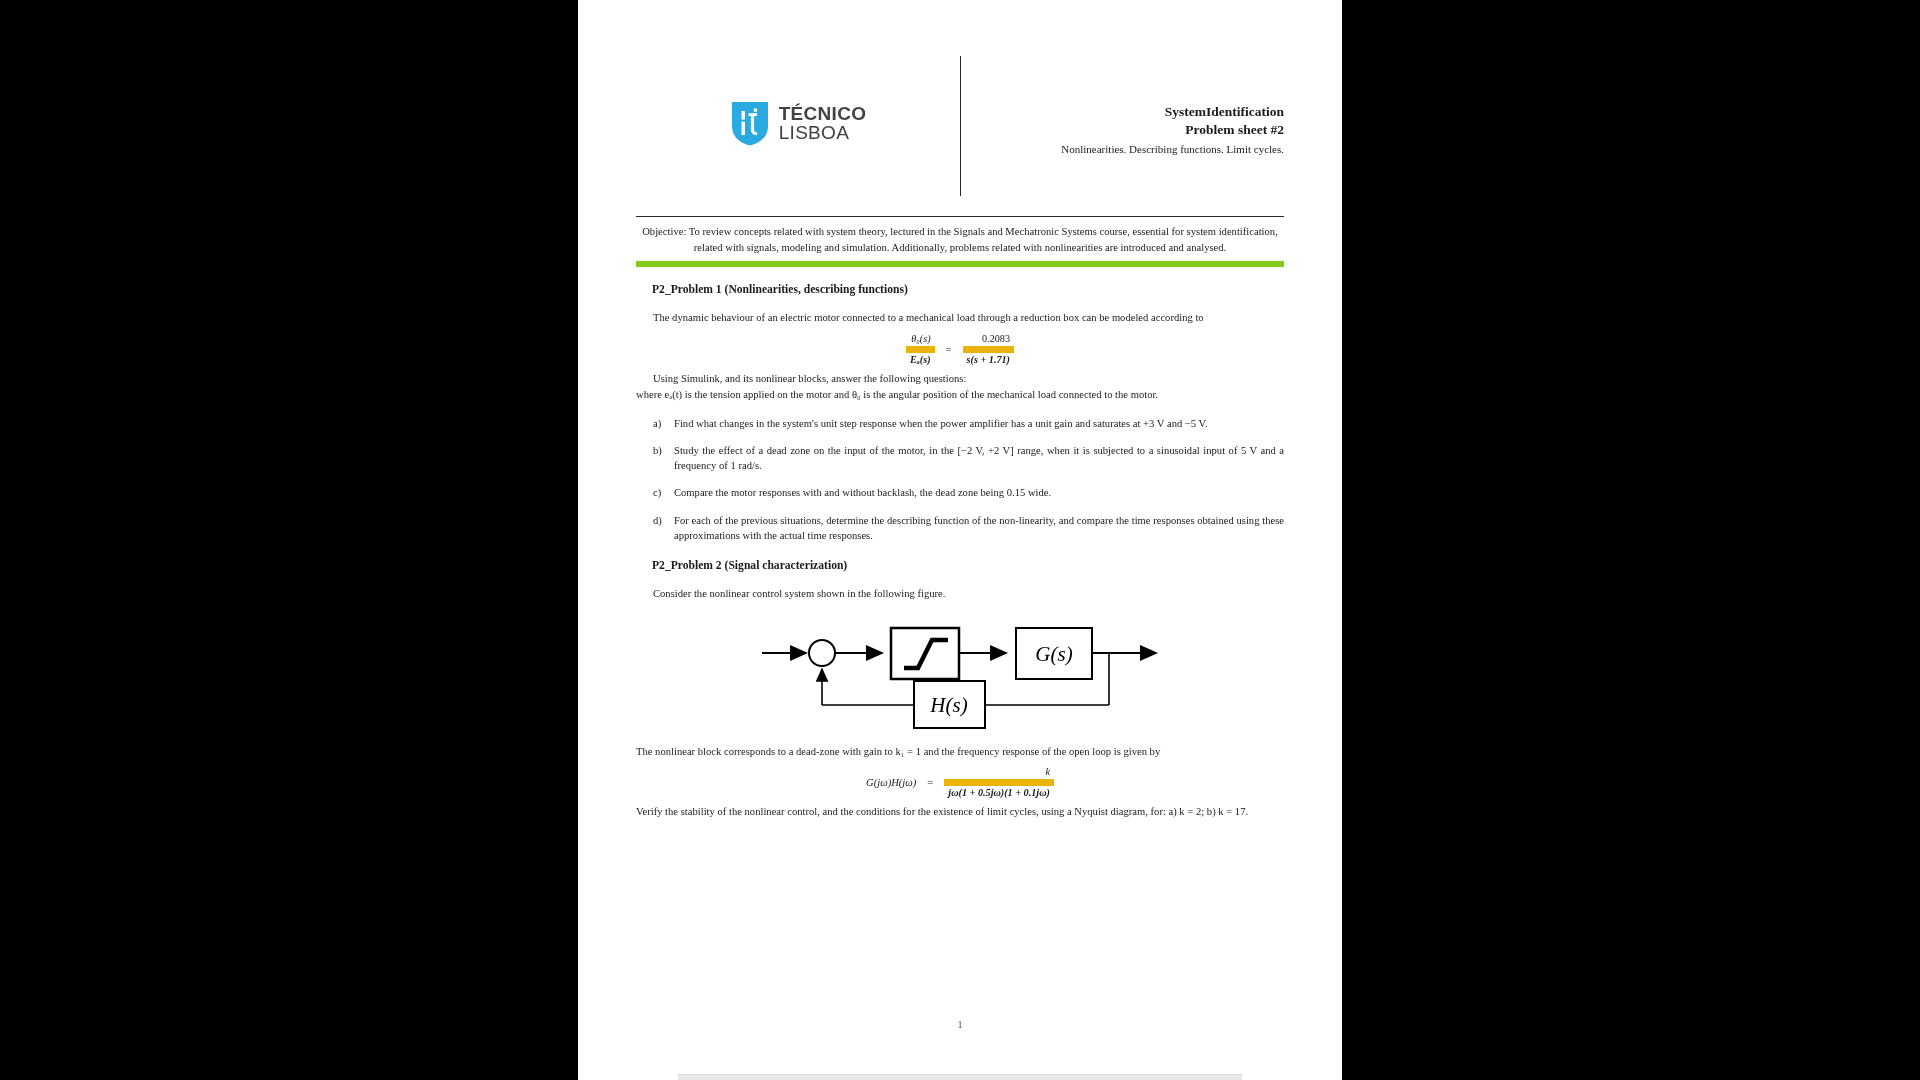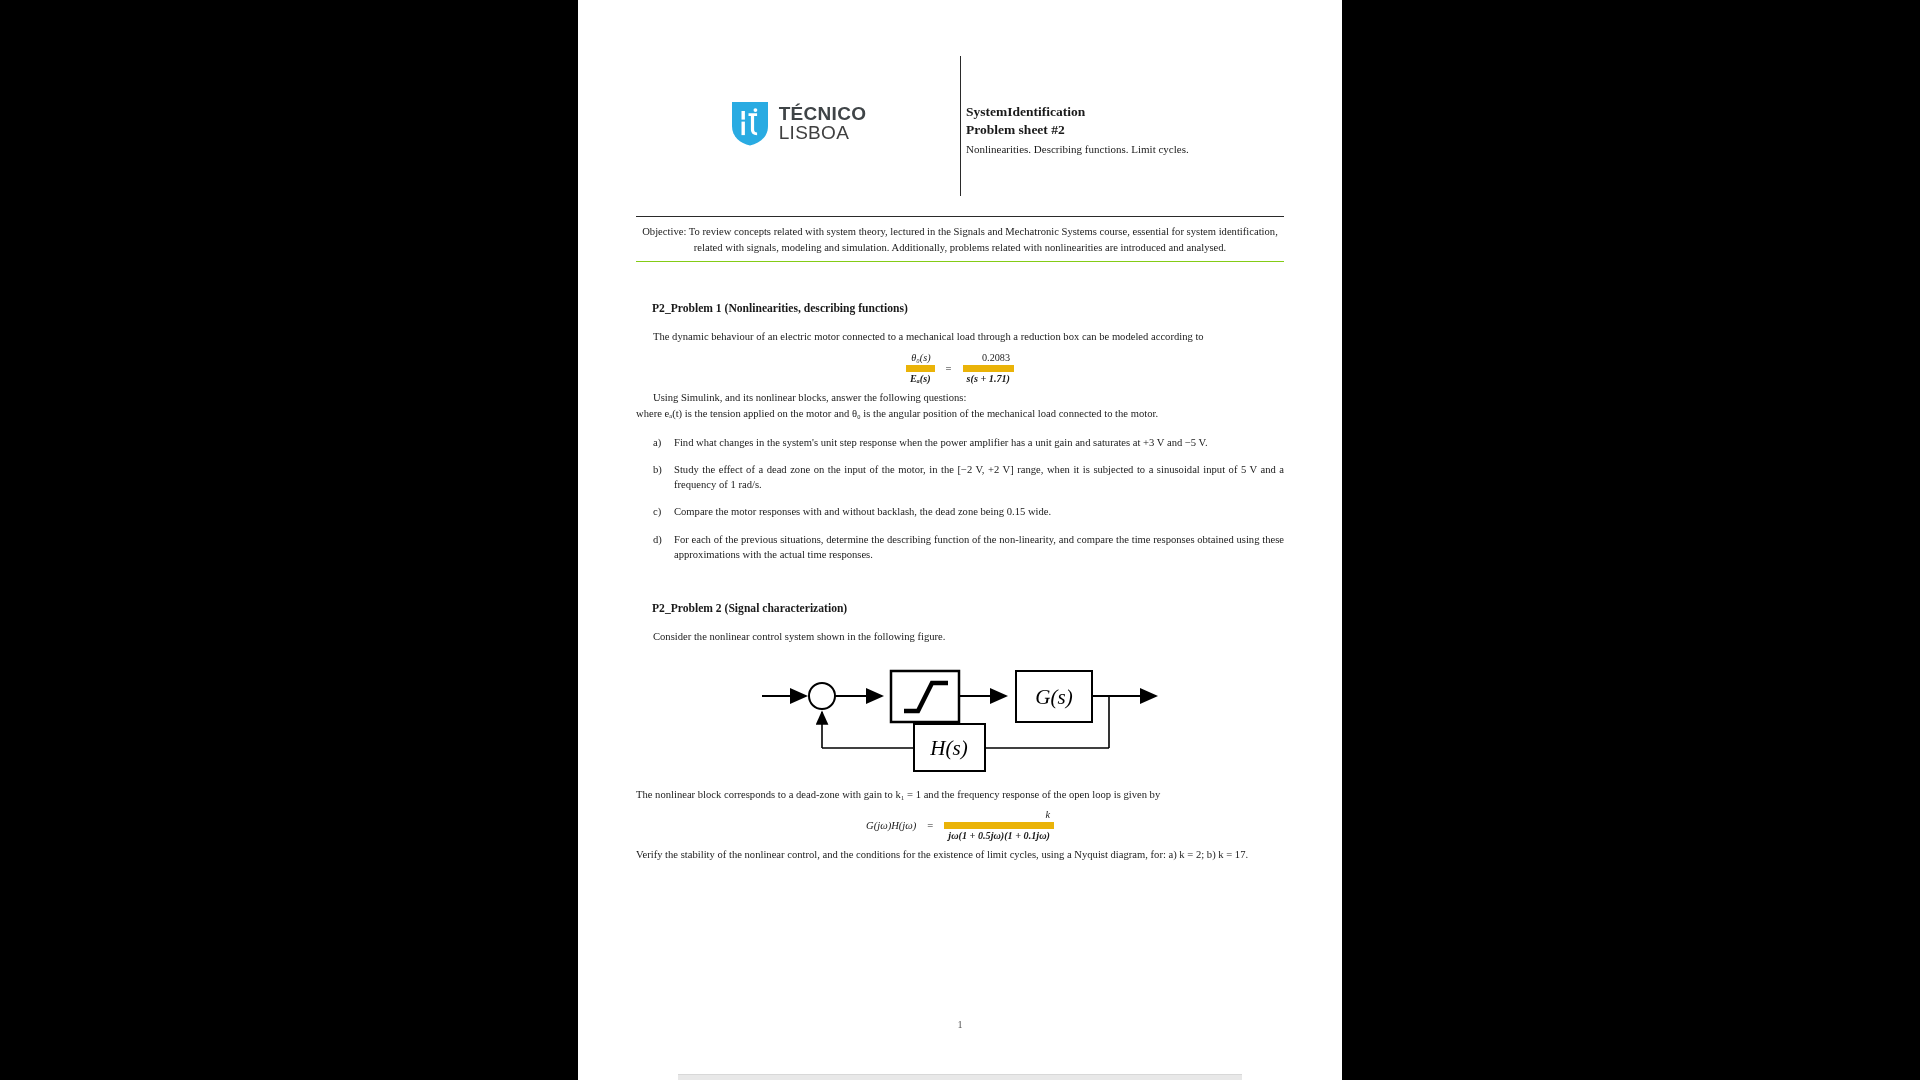--- a/index.html
+++ b/index.html
@@ -75,51 +75,51 @@
     color: #3f4447;
   }
   .logo-lisboa {
     font-size: 19px;
     font-weight: 400;
     letter-spacing: 0.3px;
     color: #404040;
   }
   .title-cell {
     width: 50%;
-    text-align: left;
+    text-align: right;
     padding-top: 47px;
     padding-left: 6px;
   }
   .doc-title {
     font-size: 13.5px;
     font-weight: 700;
     line-height: 1.32;
   }
   .doc-subtitle {
     font-size: 11px;
     line-height: 1.3;
     margin-top: 3px;
   }
 
   
   .objective {
     margin-top: 42px;
     border-top: 1px solid #2a2a2a;
-    border-bottom: 1px solid #84cc16;
+    border-bottom: 6px solid #84cc16;
     padding: 7px 2px 6px 2px;
     text-align: center;
     font-size: 10.6px;
     line-height: 1.48;
   }
 
   
   .section-heading {
     font-size: 11.6px;
     font-weight: 700;
-    margin-top: 40px;
+    margin-top: 16px;
     padding-left: 16px;
   }
   .para {
     font-size: 10.6px;
     line-height: 1.36;
     margin-top: 15px;
     text-align: justify;
   }
   .para.indent { text-indent: 17px; }
   .para.tight { margin-top: 2px; }

